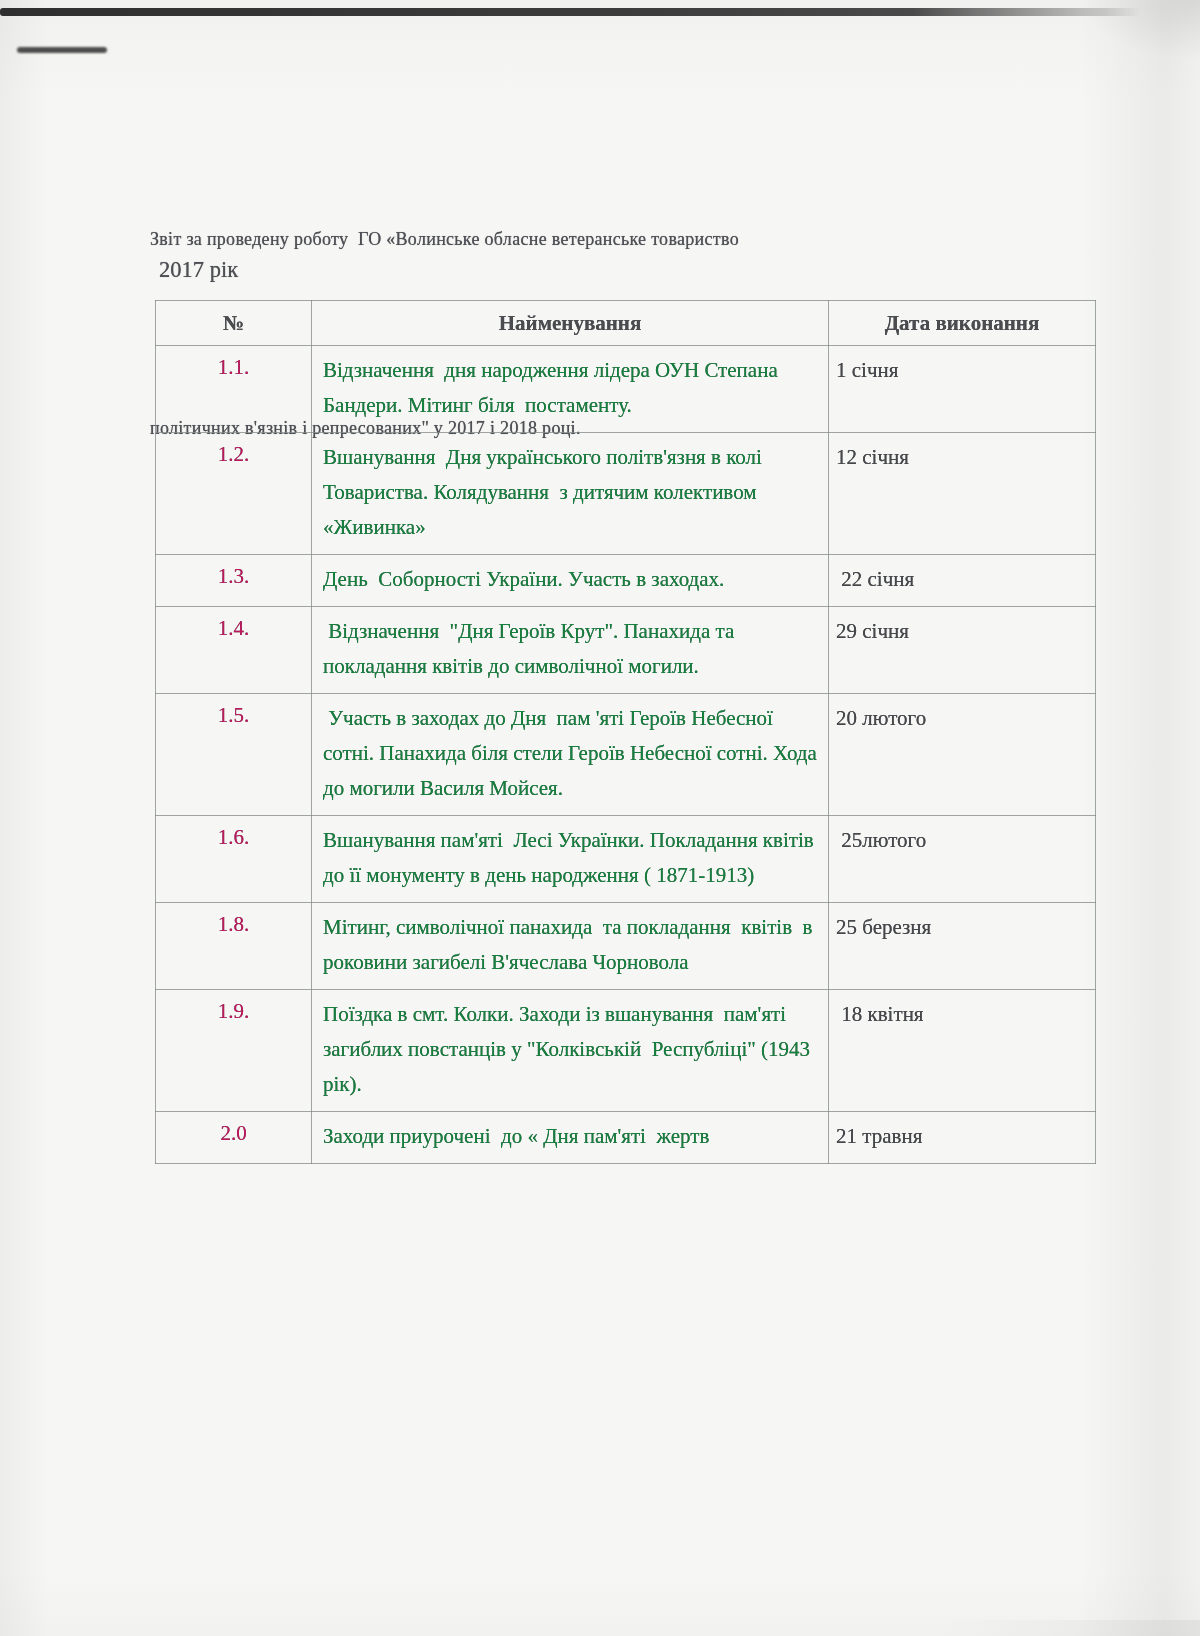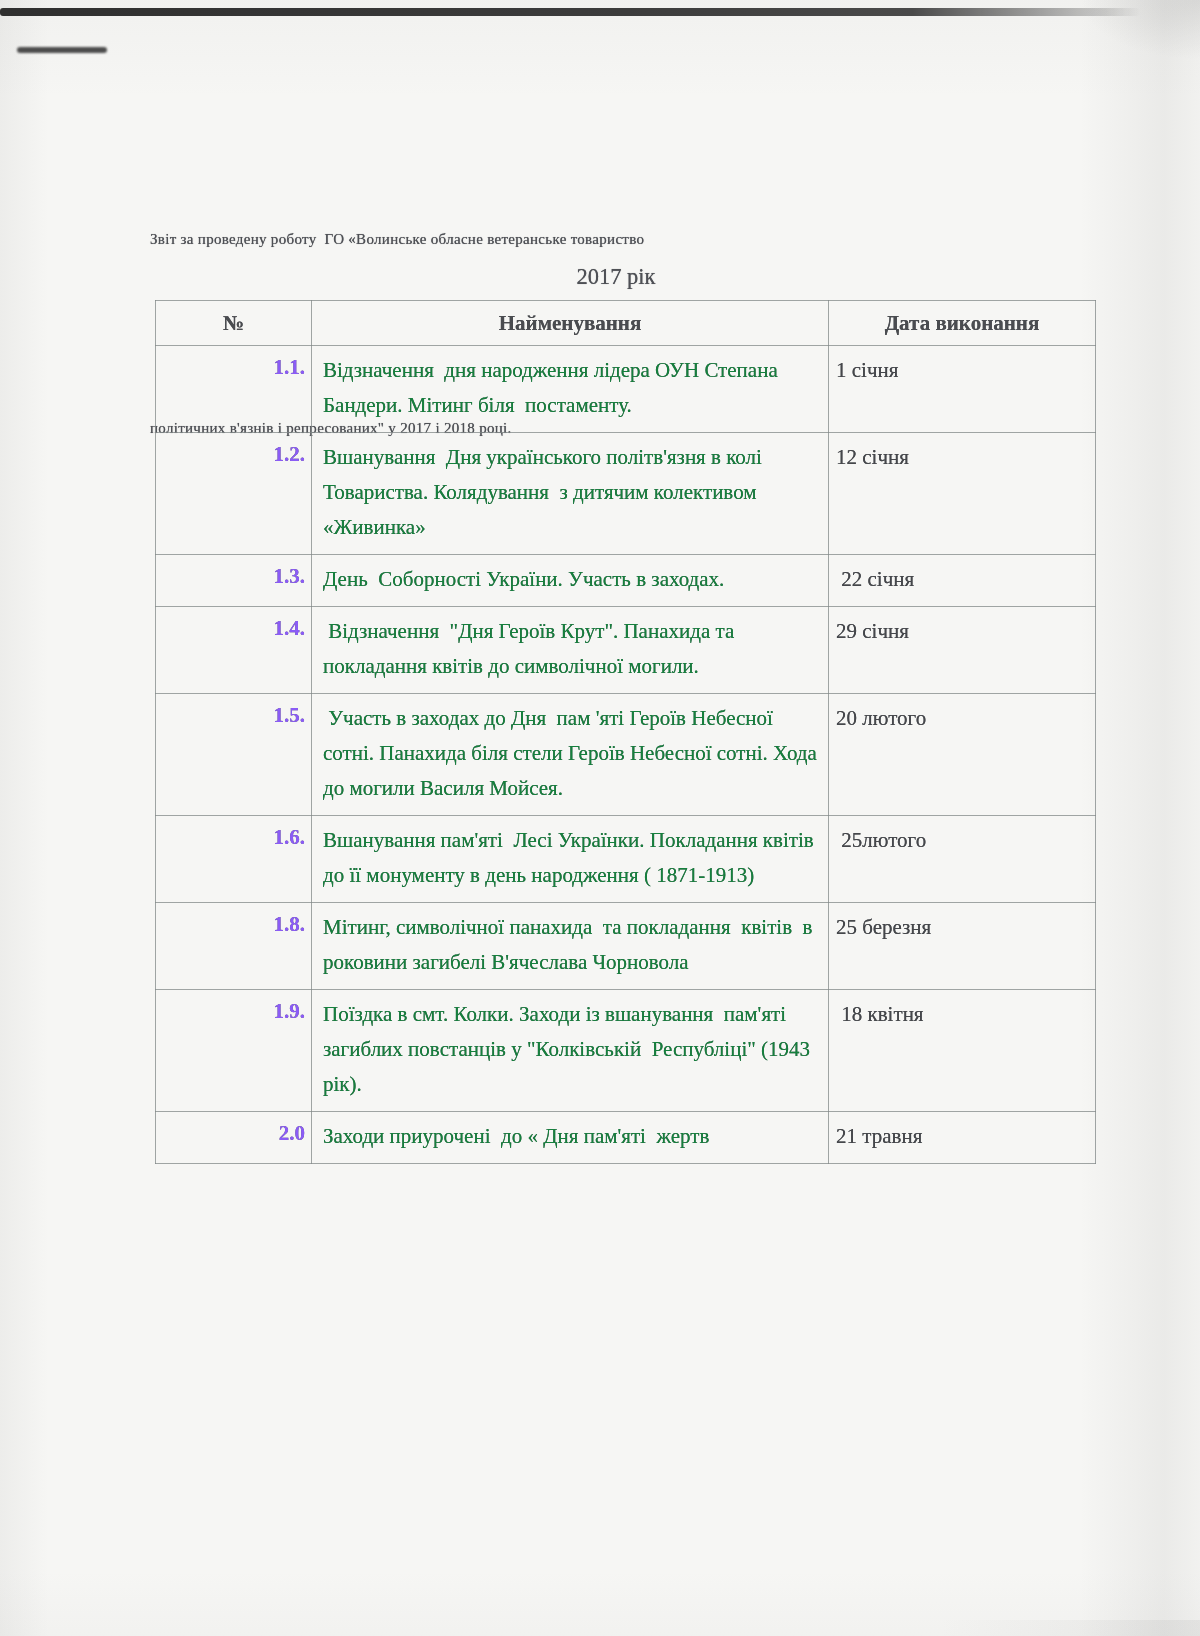--- a/index.html
+++ b/index.html
@@ -54,36 +54,36 @@
     top: 0;
     width: 120px;
     height: 60px;
     background: radial-gradient(ellipse at top right, rgba(120,120,120,0.18), rgba(120,120,120,0) 70%);
   }
   .title-block {
     position: absolute;
     left: 150px;
     top: 82px;
     width: 900px;
-    font-size: 15px;
+    font-size: 18px;
     line-height: 63px;
     letter-spacing: 0.3px;
     color: #4e5055;
     text-shadow: 0 0 0.7px #5a5c60;
     white-space: pre-wrap;
   }
   .section-heading {
     position: absolute;
     left: 150px;
     top: 248px;
     width: 900px;
-    text-align: center;
+    text-align: left;
     font-size: 22.5px;
     font-weight: normal;
-    margin: 16px;
+    margin: 9px;
     color: #4e5055;
     text-shadow: 0 0 0.7px #5a5c60;
   }
   table.report {
     position: absolute;
     left: 155px;
     top: 300px;
     width: 940px;
     border-collapse: collapse;
     table-layout: fixed;
@@ -99,24 +99,23 @@
     font-weight: bold;
     text-align: center;
     vertical-align: middle;
     color: #4a4c50;
     padding: 0 4px;
   }
   col.c-num  { width: 156px; }
   col.c-name { width: 517px; }
   col.c-date { width: 267px; }
   td.num {
-    text-align: right;
+    text-align: center;
     padding: 9px 6px 6px 6px;
-    color: #8b5cf6;
-    font-weight: bold;
+    color: #be185d;
   }
   td.name {
     padding: 7px 8px 9px 11px;
     line-height: 35px;
     white-space: pre-wrap;
     color: #15803d;
   }
   td.date {
     padding: 7px 6px 6px 7px;
     line-height: 35px;

